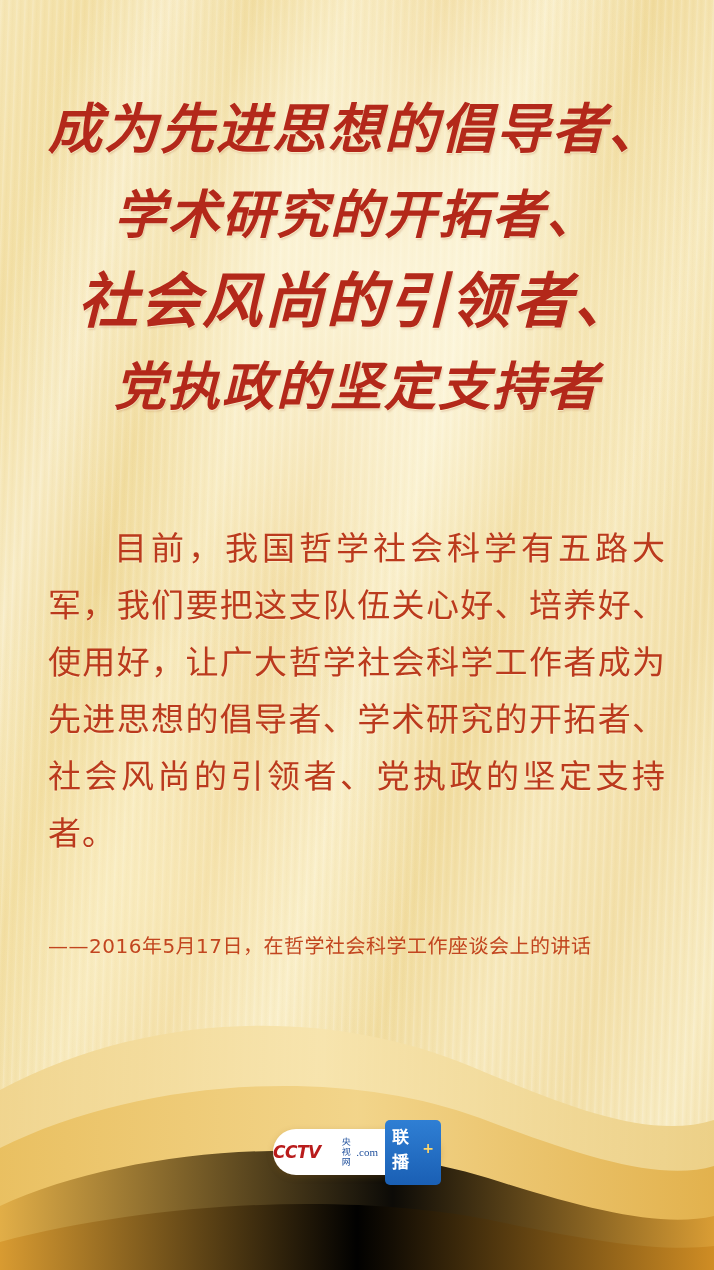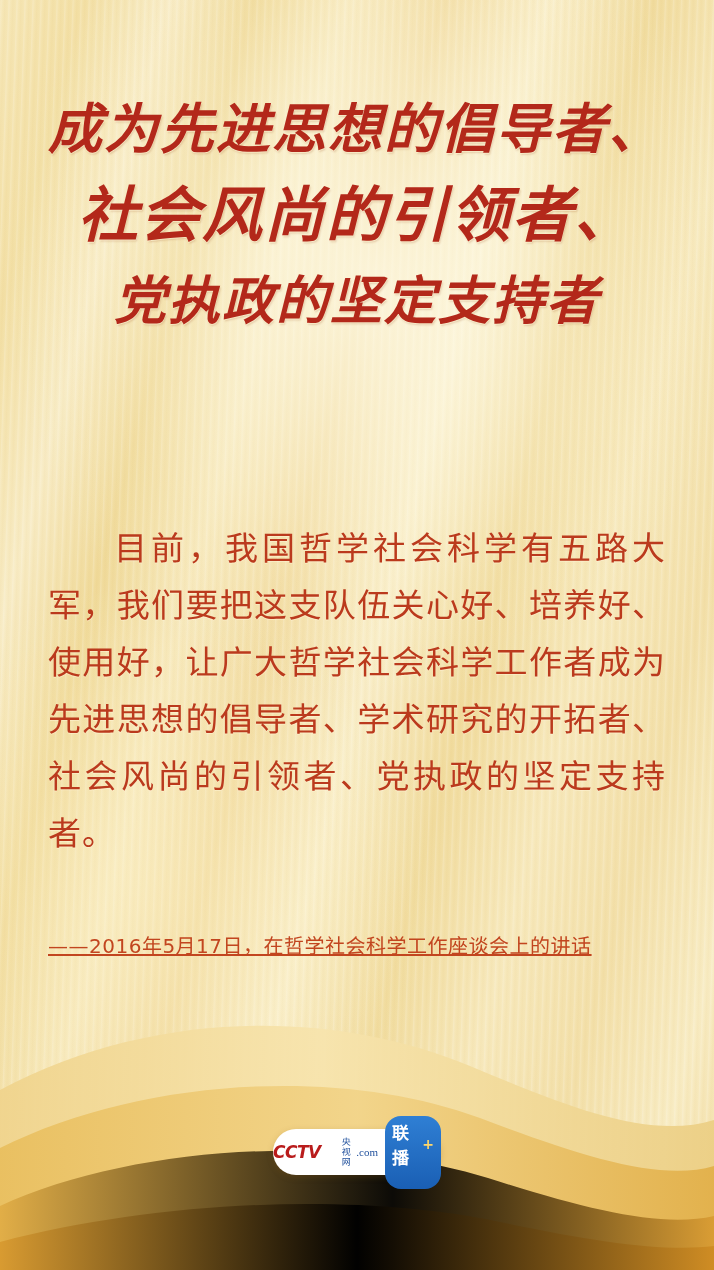--- a/index.html
+++ b/index.html
@@ -107,21 +107,20 @@
   .source {
     position: absolute;
     top: 930px;
     left: 48px;
     width: 600px;
     font-family: "DejaVu Sans", "Liberation Sans", sans-serif;
     font-size: 20px;
     line-height: 32px;
     color: #c2451f;
     letter-spacing: 0.5px;
-    text-decoration: underline;
   }
 
   
   .waves {
     position: absolute;
     left: 0;
     bottom: 0;
     width: 714px;
     height: 300px;
   }
@@ -166,22 +165,22 @@
   }
   .logo-cctv .cctv-com {
     font-family: Liberation Serif, serif;
     font-size: 11px;
     color: #1f4f9c;
   }
   .logo-lianbo {
     display: flex;
     align-items: center;
     background: linear-gradient(180deg, #2f7fd4 0%, #1a5fb4 100%);
-    border-radius: 16px;
-    padding: 3px 7px 20px 7px;
+    border-radius: 5px;
+    padding: 3px 7px 12px 7px;
     gap: 2px;
   }
   .logo-lianbo .lb-text {
     font-family: "DejaVu Sans", "Liberation Sans", sans-serif;
     font-weight: bold;
     font-size: 17px;
     color: #ffffff;
     letter-spacing: 0px;
   }
   .logo-lianbo .lb-plus {
@@ -194,20 +193,21 @@
 </head>
 <body>
 
 <div id="poster">
 
   <div class="streaks"></div>
   <div class="glow"></div>
 
   <div class="headline">
     <div class="hl-line l1">成为先进思想的倡导者、</div>
+    <div class="hl-line l2">学术研究的开拓者、</div>
     <div class="hl-line l3">社会风尚的引领者、</div>
     <div class="hl-line l4">党执政的坚定支持者</div>
   </div>
 
   <div class="quote">
     <p>目前，我国哲学社会科学有五路大军，我们要把这支队伍关心好、培养好、使用好，让广大哲学社会科学工作者成为先进思想的倡导者、学术研究的开拓者、社会风尚的引领者、党执政的坚定支持者。</p>
   </div>
 
   <div class="source">——2016年5月17日，在哲学社会科学工作座谈会上的讲话</div>
 

